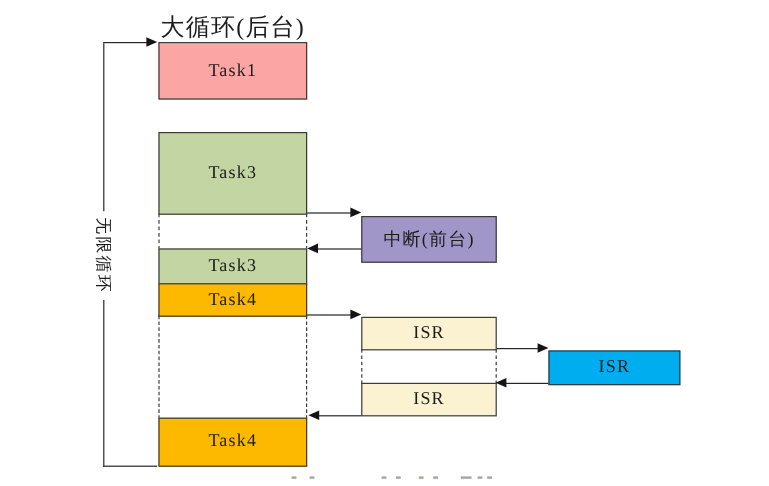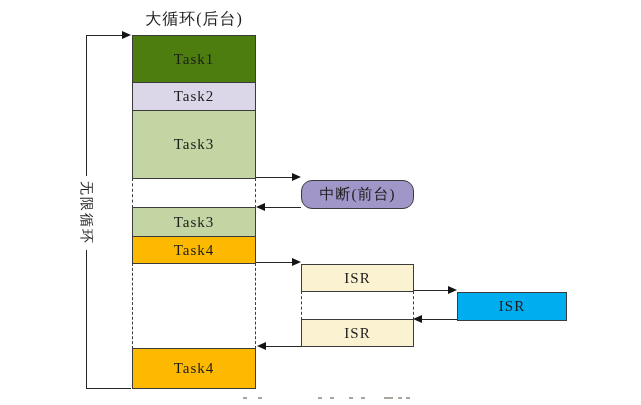--- a/index.html
+++ b/index.html
@@ -1,21 +1,21 @@
 <!DOCTYPE html>
 <html><head>
 <meta charset="utf-8">
 <style>
   html,body{margin:0;padding:0;background:#ffffff;}
   .stage{
     position:relative;width:641px;height:405px;background:#ffffff;overflow:hidden;
     font-family:"Liberation Serif","DejaVu Serif",serif;color:#1c1c1c;
   }
   .txt{position:absolute;text-align:center;white-space:nowrap;}
-  .title{font-size:16px;letter-spacing:1px;}
+  .title{font-size:20px;letter-spacing:1px;}
   .block{
     position:absolute;box-sizing:border-box;border:1px solid #3b3b3b;
     display:flex;align-items:center;justify-content:center;
     font-size:15px;letter-spacing:1px;
   }
   .gapcol{
     position:absolute;box-sizing:border-box;
     border-left:1px dashed #3c3c3c;border-right:1px dashed #3c3c3c;
   }
   .hline{position:absolute;height:0;border-top:1.5px solid #262626;}
@@ -41,42 +41,39 @@
 <div class="stage">
 
   <div class="txt title" style="left:132px;top:9px;width:124px;">大循环(后台)</div>
 
   <div class="vline" style="left:86px;top:36px;height:353px;"></div>
   <div class="hline" style="left:86px;top:35px;width:38px;"></div>
   <div class="head-r" style="left:122px;top:31px;"></div>
   <div class="hline" style="left:86px;top:388px;width:45px;"></div>
   <div class="loop-label">无限循环</div>
 
-  <div class="block" style="left: 132px; top: 35px; width: 124px; height: 48px; background: #4d7c0f;">
+  <div class="block" style="left: 132px; top: 35px; width: 124px; height: 48px; background: #fca5a5;">
     <span>Task1</span>
-  </div>
-  <div class="block" style="left: 132px; top: 82px; width: 124px; height: 29px; background: rgb(219, 215, 233);">
-    <span>Task2</span>
   </div>
   <div class="block" style="left: 132px; top: 110px; width: 124px; height: 69px; background: rgb(194, 213, 162);">
     <span>Task3</span>
   </div>
   <div class="gapcol" style="left:132px;top:178px;width:124px;height:30px;"></div>
   <div class="block" style="left: 132px; top: 207px; width: 124px; height: 30px; background: rgb(194, 213, 162);">
     <span>Task3</span>
   </div>
   <div class="block" style="left: 132px; top: 236px; width: 124px; height: 28px; background: rgb(252, 185, 0);">
     <span>Task4</span>
   </div>
   <div class="gapcol" style="left:132px;top:263px;width:124px;height:86px;"></div>
   <div class="block" style="left: 132px; top: 348px; width: 124px; height: 41px; background: rgb(252, 185, 0);">
     <span>Task4</span>
   </div>
 
-  <div class="block" style="left: 301px; top: 180px; width: 113px; height: 29px; background: rgb(160, 150, 200); border-radius: 11px;">
+  <div class="block" style="left: 301px; top: 180px; width: 113px; height: 39px; background: rgb(160, 150, 200);">
     <span>中断(前台)</span>
   </div>
 
   <div class="block" style="left: 301px; top: 264px; width: 113px; height: 28px; background: rgb(251, 242, 209);">
     <span>ISR</span>
   </div>
   <div class="block" style="left: 301px; top: 319px; width: 113px; height: 28px; background: rgb(251, 242, 209);">
     <span>ISR</span>
   </div>
   <div class="dashv" style="left:301px;top:291px;height:29px;"></div>

